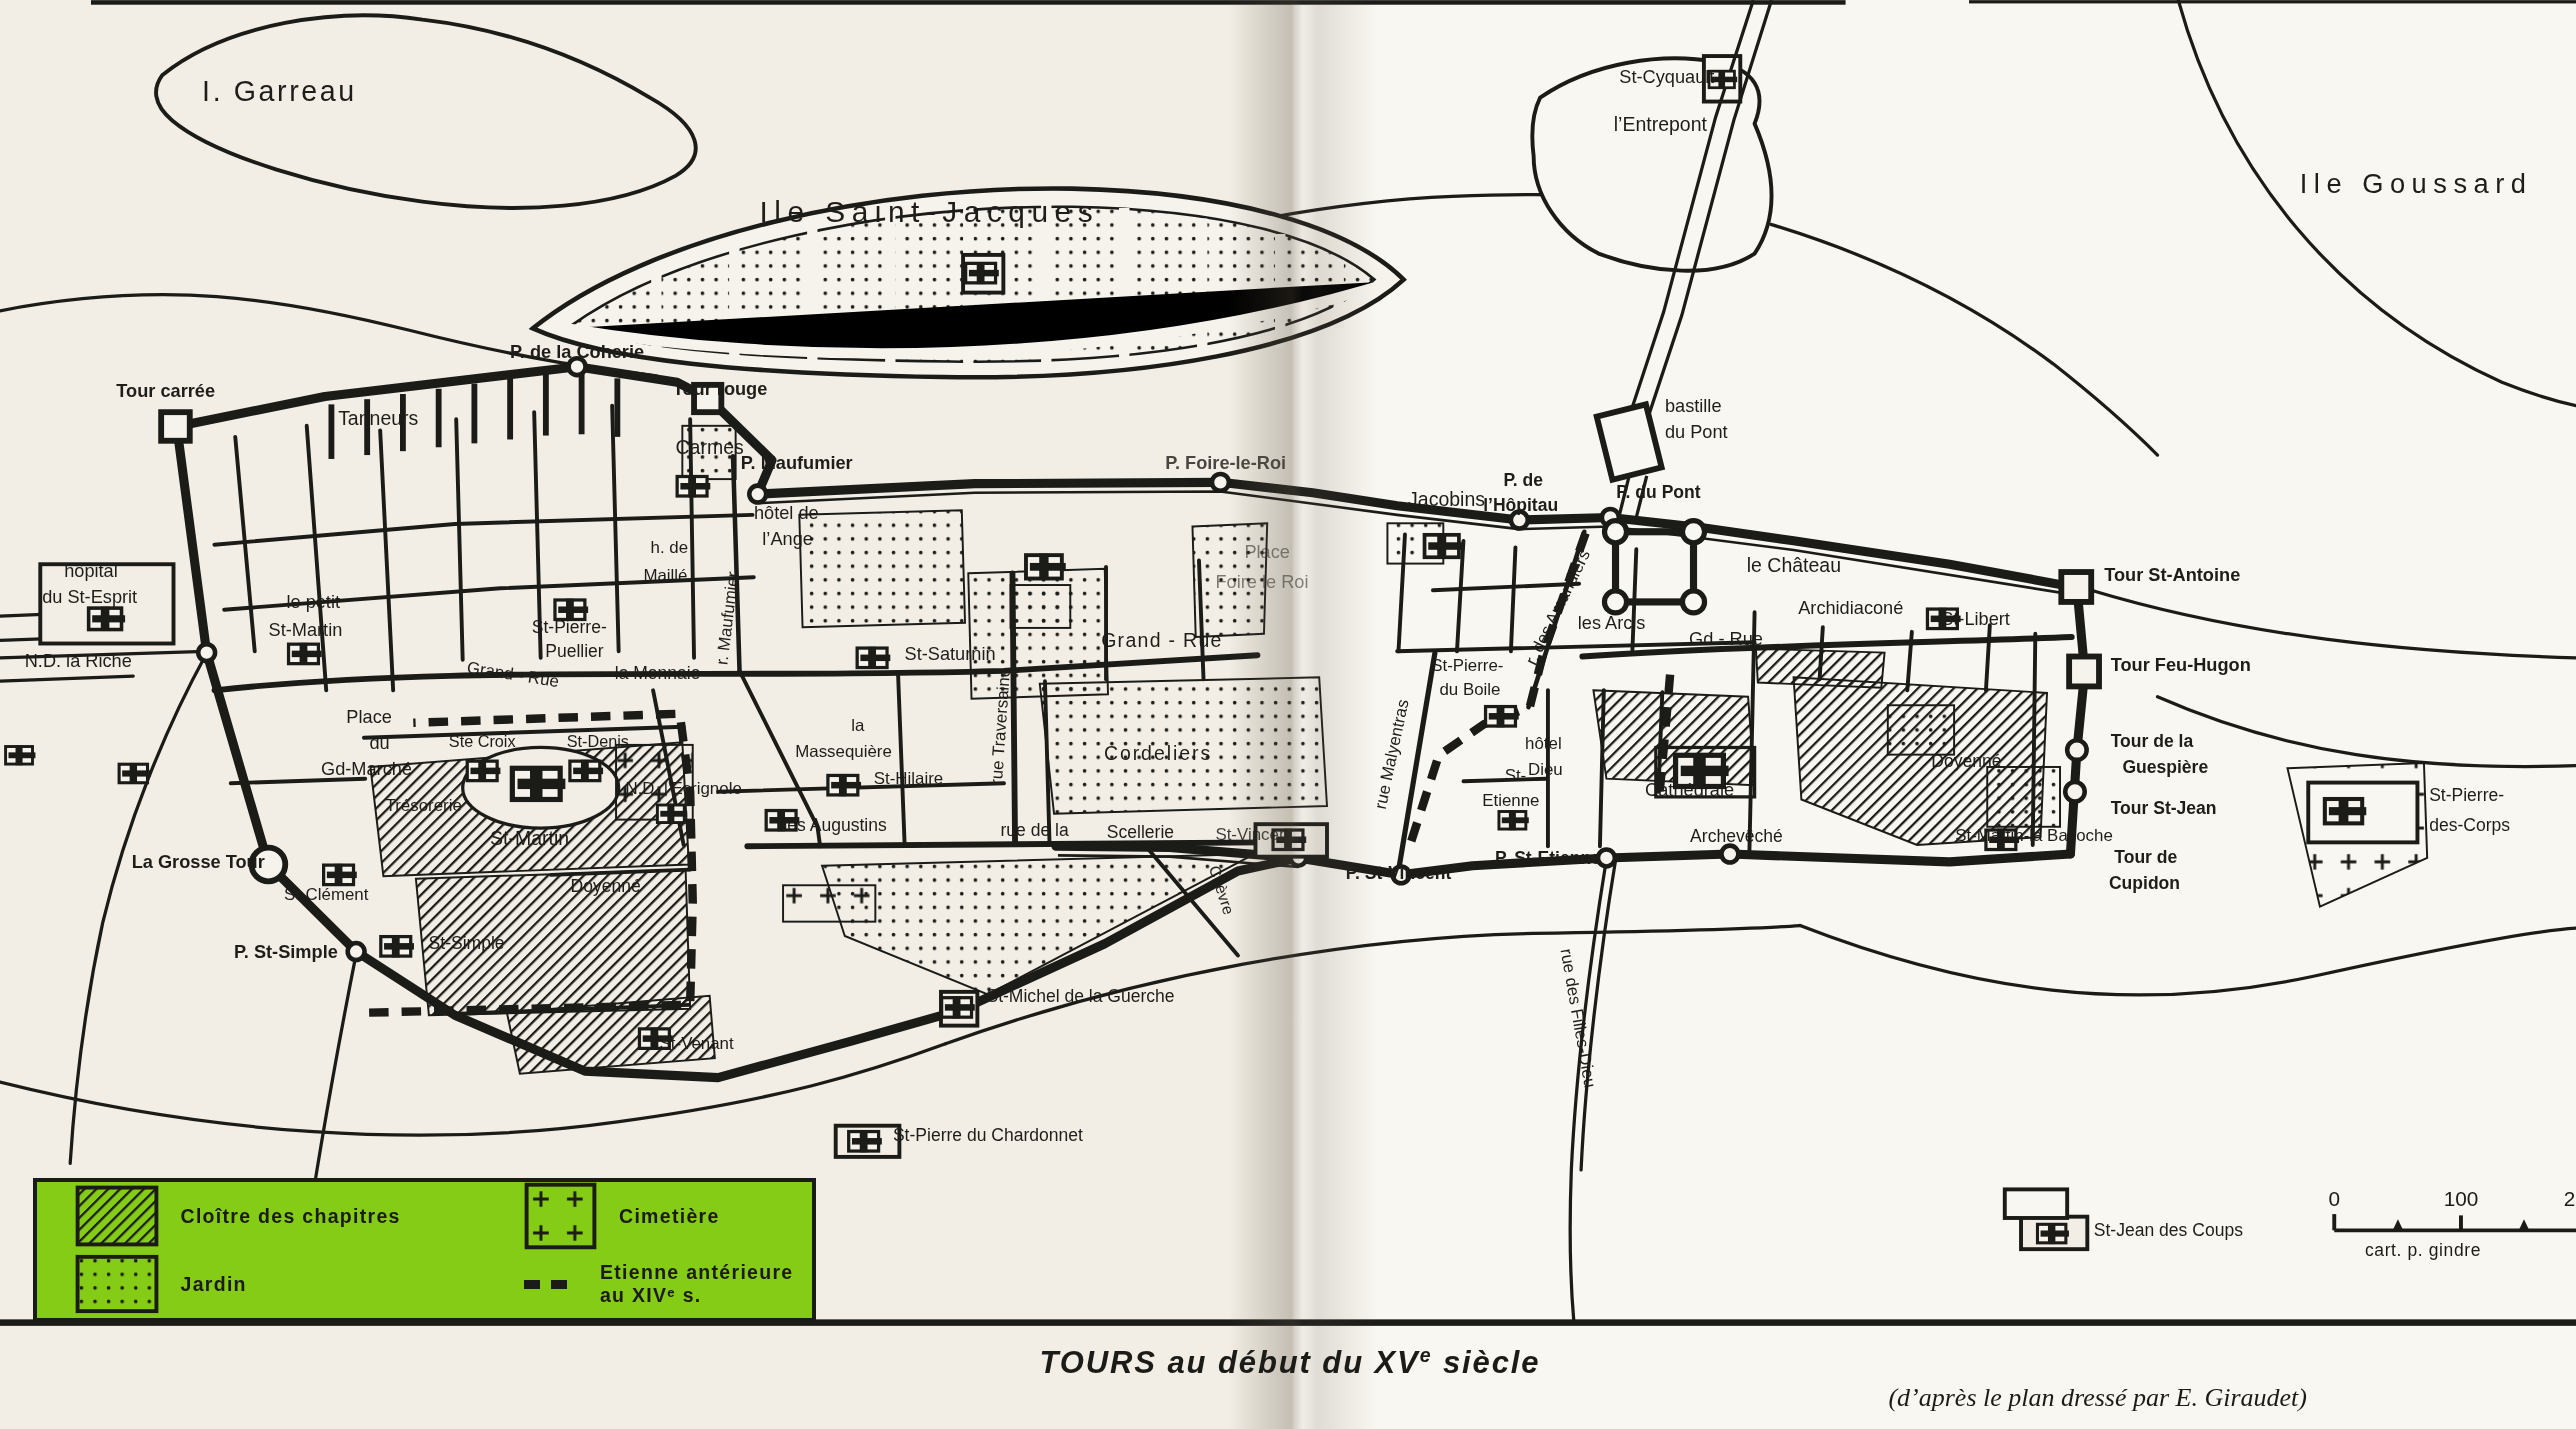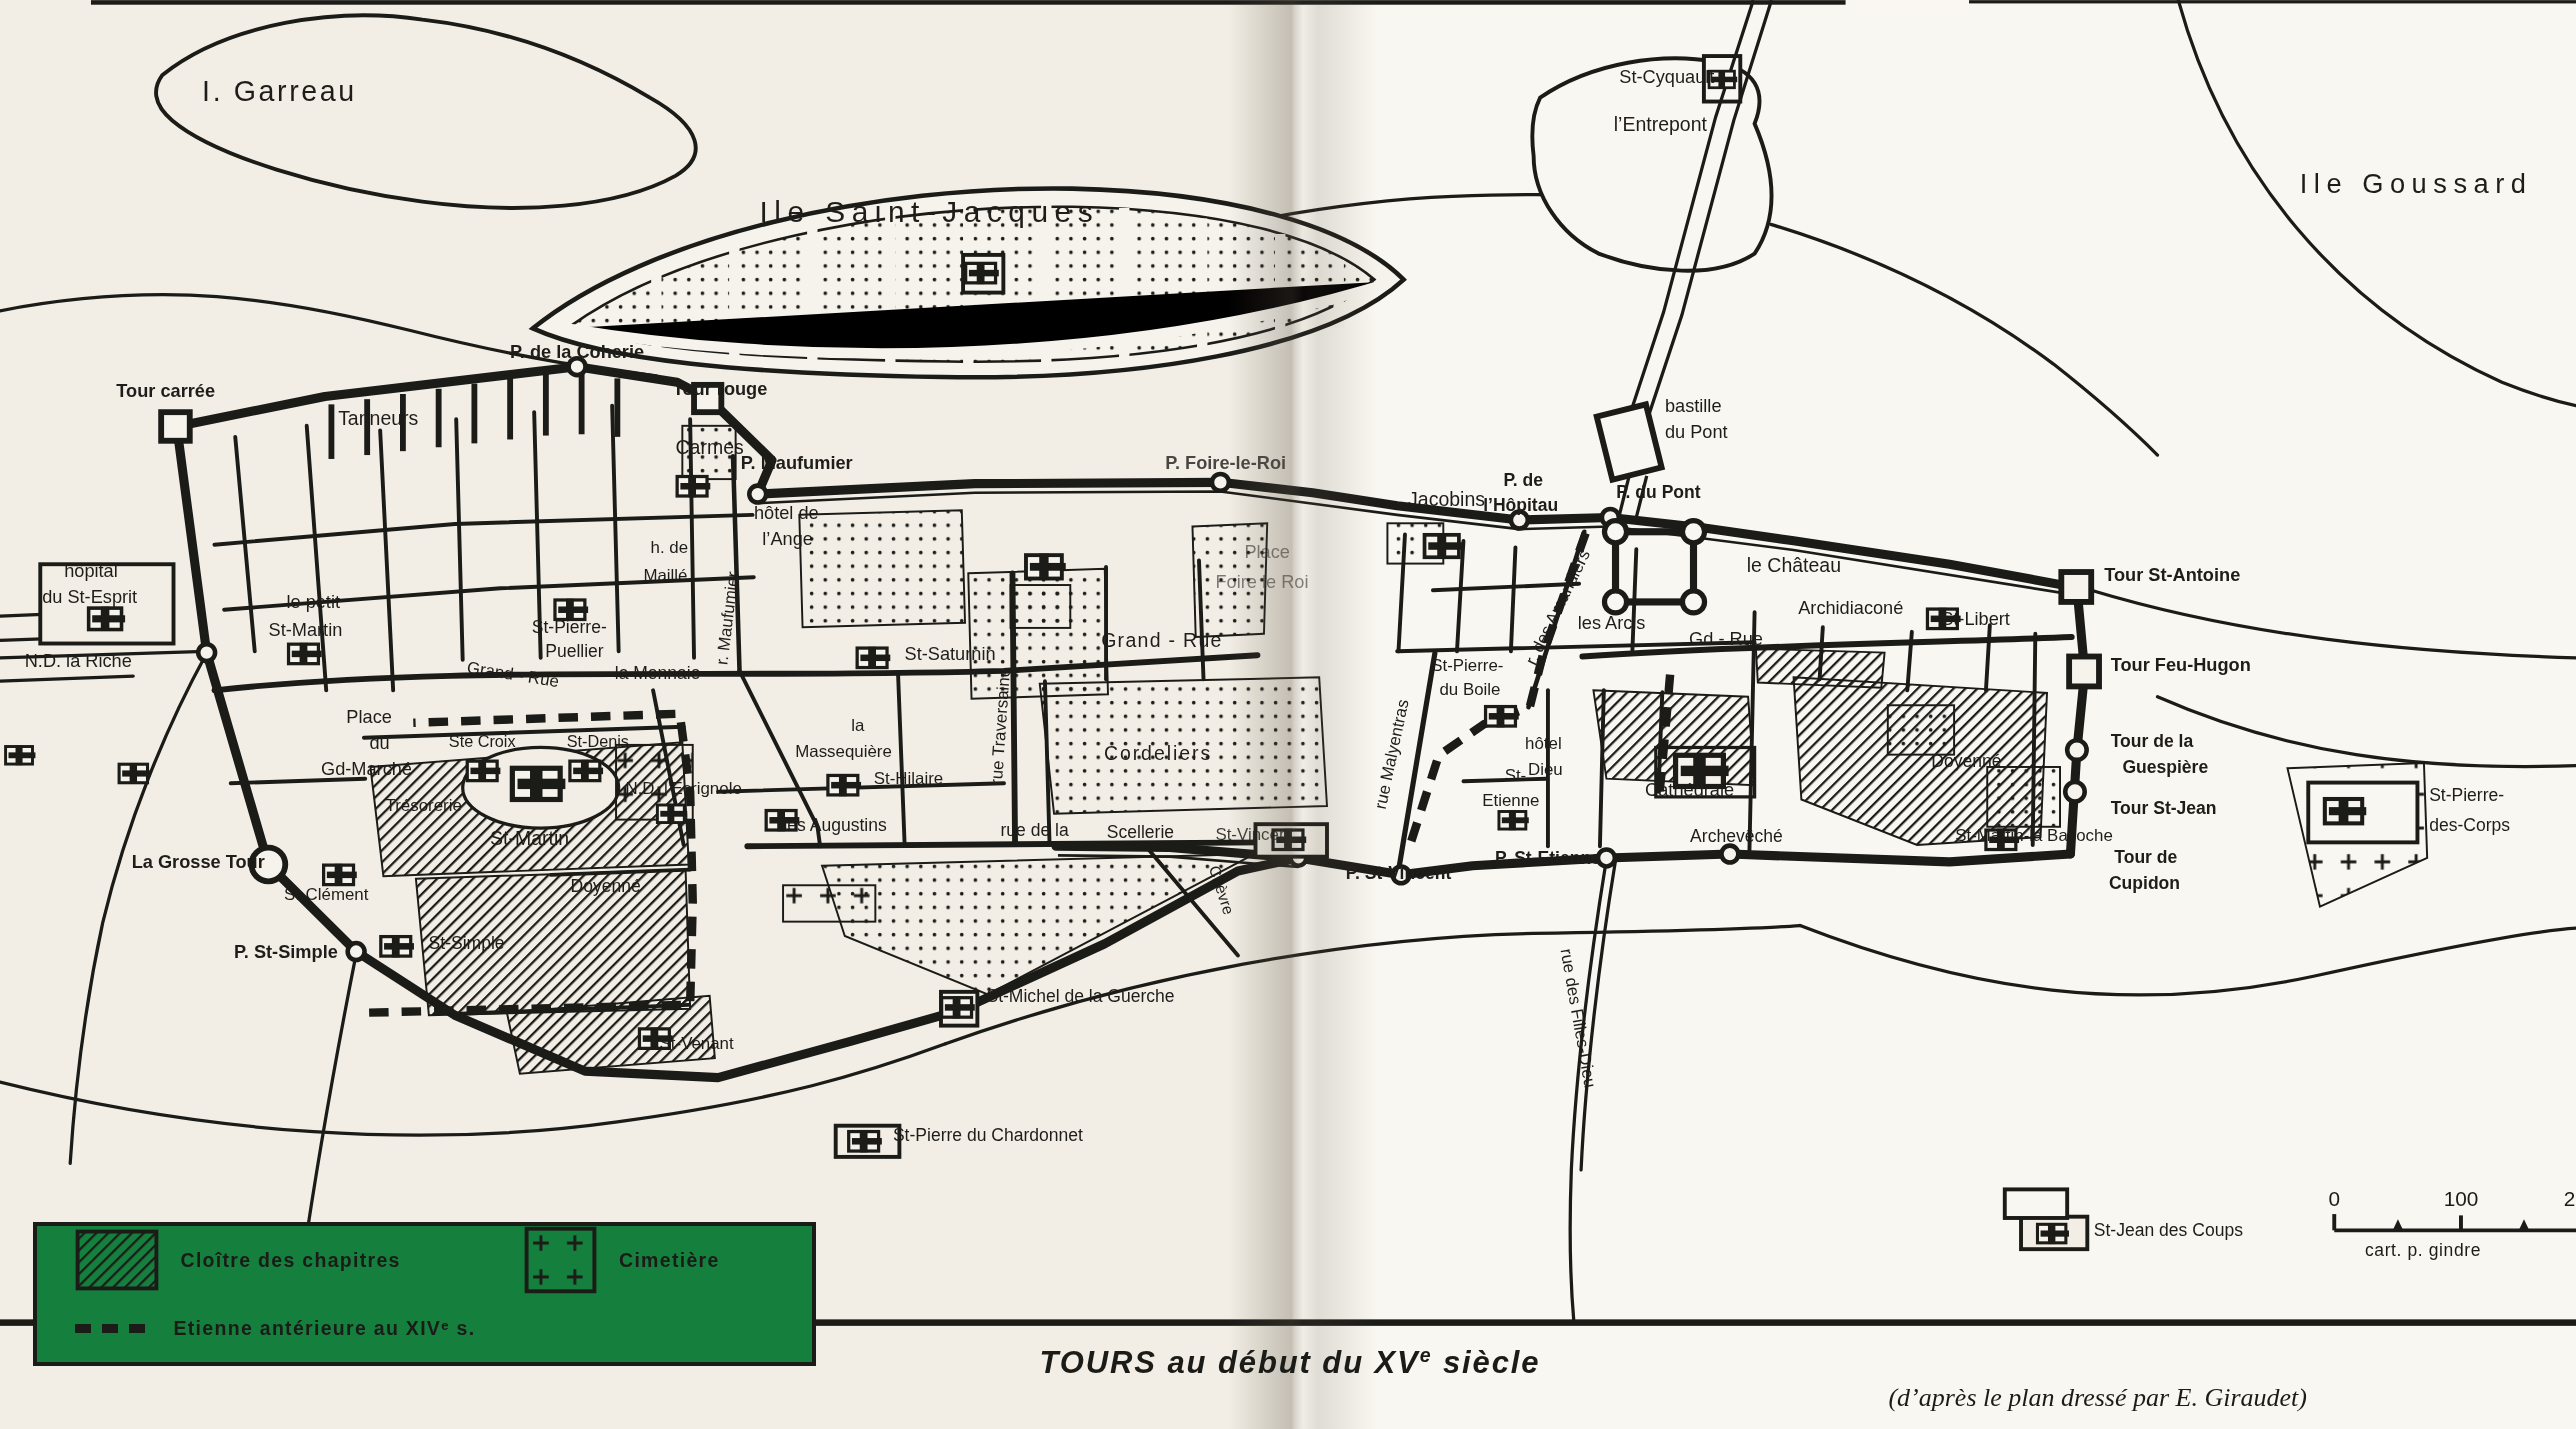--- a/index.html
+++ b/index.html
@@ -6,22 +6,22 @@
   body{width:2576px;height:1430px;position:relative;background:#f6f3ec;
        font-family:"Liberation Sans",sans-serif;color:#1b1b18;overflow:hidden;}
   #map-svg{position:absolute;left:0;top:0;}
   .overlay{position:absolute;}
   .map-title{left:770px;top:1344px;width:1040px;text-align:center;
              font-size:31px;font-weight:700;letter-spacing:1.9px;font-style:italic;}
   .map-title sup{font-size:19.5px;}
   .map-subtitle{left:1397px;top:1383px;width:910px;text-align:right;
                 font-size:26px;font-style:italic;font-weight:500;font-family:Liberation Serif, serif;}
   .map-credit{left:2365px;top:1240px;font-size:17.5px;letter-spacing:0.6px;}
-  .legend{left:32.5px;top:1222px;width:783px;height:144px;border:4.5px solid #1b1b18;
-          background:#15803d;box-sizing:border-box;display:grid;
+  .legend{left:32.5px;top:1178px;width:783px;height:144px;border:4.5px solid #1b1b18;
+          background:#84cc16;box-sizing:border-box;display:grid;
           grid-template-columns:58% 42%;grid-template-rows:50% 50%;
           align-items:center;}
   .legend-item{display:flex;align-items:center;gap:22px;padding-left:38px;}
   .legend-label{font-size:19.5px;font-weight:700;letter-spacing:1.3px;}
   .legend-dash{width:77px;height:9px;
       background:repeating-linear-gradient(90deg,#1b1b18 0 16.2px,transparent 16.2px 27px);}
   .swatch-svg{display:block;}
 </style>
 </head>
 <body>
@@ -418,20 +418,26 @@
     </svg>
     <span class="legend-label">Cloître des chapitres</span>
   </div>
   <div class="legend-item">
     <svg class="swatch-svg" width="73" height="68" viewBox="0 0 112 104">
       <rect x="4" y="4" width="104" height="96" fill="url(#pat-crosses)" stroke="#1b1b18" stroke-width="6"></rect>
     </svg>
     <span class="legend-label">Cimetière</span>
   </div>
   <div class="legend-item">
+    <svg class="swatch-svg" width="84" height="60" viewBox="0 0 130 92">
+      <rect x="4" y="4" width="122" height="84" fill="url(#pat-dots)" stroke="#1b1b18" stroke-width="6"></rect>
+    </svg>
+    <span class="legend-label">Jardin</span>
+  </div>
+  <div class="legend-item">
     <div class="legend-dash"></div>
     <span class="legend-label">Etienne antérieure au XIVᵉ s.</span>
   </div>
 </div>
 
 <div class="overlay map-title">
   <span>TOURS au début du XV</span><sup>e</sup><span> siècle</span>
 </div>
 <div class="overlay map-subtitle">(d’après le plan dressé par E. Giraudet)</div>
 <div class="overlay map-credit">cart. p. gindre</div>

